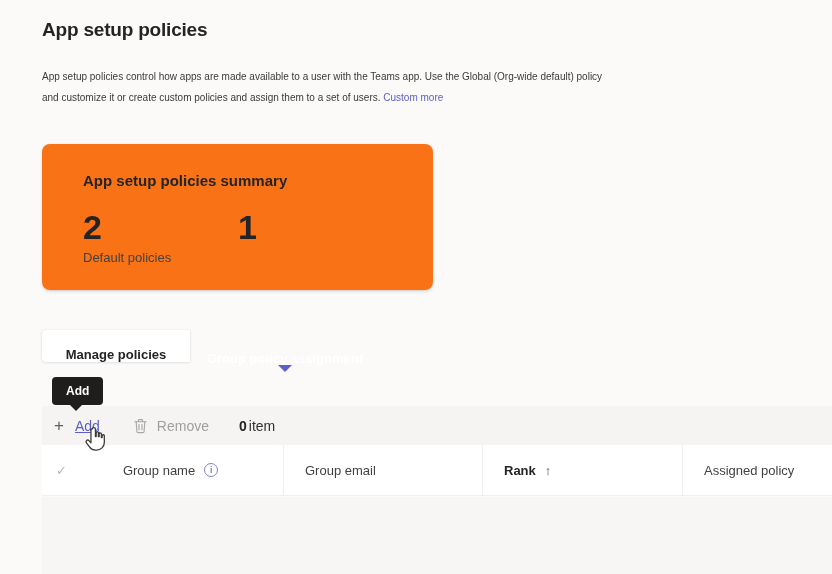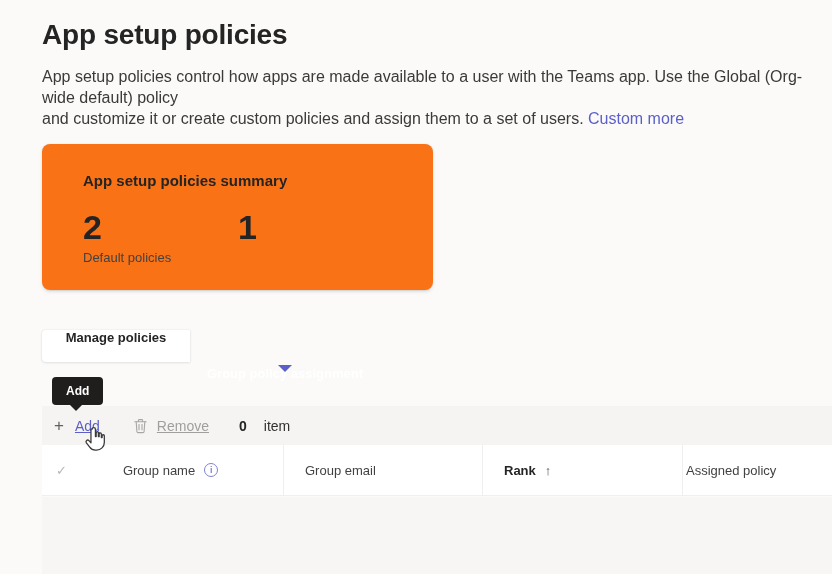--- a/index.html
+++ b/index.html
@@ -7,44 +7,44 @@
   body {
     font-family: "Liberation Sans", "DejaVu Sans", sans-serif;
     background: #fbfaf9;
     color: #242424;
     overflow: hidden;
   }
   .page { position: relative; width: 832px; height: 574px; }
 
   .page-title {
     position: absolute; left: 42px; top: 19px;
-    font-size: 28px; font-weight: 700; color: #242424;
+    font-size: 19px; font-weight: 700; color: #242424;
     letter-spacing: -0.2px;
   }
   .page-desc {
     position: absolute; left: 42px; top: 66px; width: 790px;
-    font-size: 16px; line-height: 21px; color: #3b3a39;
+    font-size: 10px; line-height: 21px; color: #3b3a39;
   }
   .link { color: #5b5fc7; text-decoration: none; cursor: pointer; }
 
   .summary-card {
     position: absolute; left: 42px; top: 144px; width: 391px; height: 146px;
     background: #f97316; border-radius: 8px;
     box-shadow: 0 1.6px 3.6px rgba(0,0,0,0.10), 0 0.3px 0.9px rgba(0,0,0,0.07);
     padding: 28px 40px 0 41px;
   }
   .summary-card .card-title { font-size: 15px; font-weight: 700; color: #242424; }
   .stats-row { display: flex; margin-top: 20px; }
   .stat { width: 155px; }
   .stat-value { font-size: 34px; font-weight: 600; line-height: 36px; color: #242424; }
   .stat-label { font-size: 13px; color: #424242; margin-top: 5px; }
 
   .tabs { position: absolute; left: 42px; top: 330px; display: flex; height: 32px; }
   .tab {
-    display: flex; align-items: flex-start; justify-content: center;
+    display: flex; align-items: flex-end; justify-content: center;
     font-size: 13px; font-weight: 600; cursor: pointer;
   }
   .tab.inactive {
     width: 148px; background: #ffffff; color: #242424;
     border-radius: 4px 0 0 4px;
     box-shadow: 0 0 2px rgba(0,0,0,0.10), 0 1px 3px rgba(0,0,0,0.08);
   }
   .tab.active {
     width: 190px; background: #ec4899; color: #ffffff;
     border-radius: 4px; position: relative; z-index: 2; margin-top: 36px;
@@ -69,36 +69,36 @@
 
   .toolbar {
     position: absolute; left: 42px; top: 406px; right: 0; height: 39px;
     background: #f5f4f2; display: flex; align-items: center;
     font-size: 14px;
   }
   .toolbar .btn { display: flex; align-items: center; cursor: pointer; }
   .plus-glyph { color: #616161; font-size: 17px; font-weight: 400; margin-left: 12px; line-height: 1; }
   .add-label { color: #5b5fc7; text-decoration: underline; margin-left: 11px; }
   .trash { margin-left: 33px; display: flex; align-items: center; }
-  .remove-label { color: #a19f9d; margin-left: 9px; text-decoration: underline; }
+  .remove-label { color: #a19f9d; margin-left: 9px; }
   .item-count { margin-left: 30px; display: flex; }
   .count-num { font-weight: 700; color: #242424; }
-  .count-word { color: #323130; margin-left: 17px; }
+  .count-word { color: #323130; margin-left: 2px; }
 
   .table-header {
     position: absolute; left: 42px; top: 445px; right: 0; height: 51px;
     background: #ffffff; display: flex; align-items: center;
     border-bottom: 1px solid #f0efed; font-size: 13px; color: #424242;
   }
   .th { height: 100%; display: flex; align-items: center; }
   .th + .th { border-left: 1px solid #f0efed; }
   .th-select { width: 241px; padding-left: 14px; }
   .th-rank   { width: 200px; padding-left: 21px; }
   .th-email  { width: 199px; padding-left: 21px; }
-  .th-policy { flex: 1; padding-left: 3px; }
+  .th-policy { flex: 1; padding-left: 21px; }
   .check-glyph { color: #b9b7b5; font-size: 13px; cursor: pointer; }
   .th-select .col-label { margin-left: 56px; }
   .info-icon {
     width: 14px; height: 14px; border: 1px solid #8183cf; border-radius: 50%;
     color: #8183cf; font-size: 9px; font-weight: 700; font-style: normal;
     display: inline-flex; align-items: center; justify-content: center;
     margin-left: 9px; cursor: pointer;
   }
   .rank-label { font-weight: 700; color: #242424; }
   .sort-arrow { margin-left: 9px; color: #484644; font-size: 13px; cursor: pointer; }

